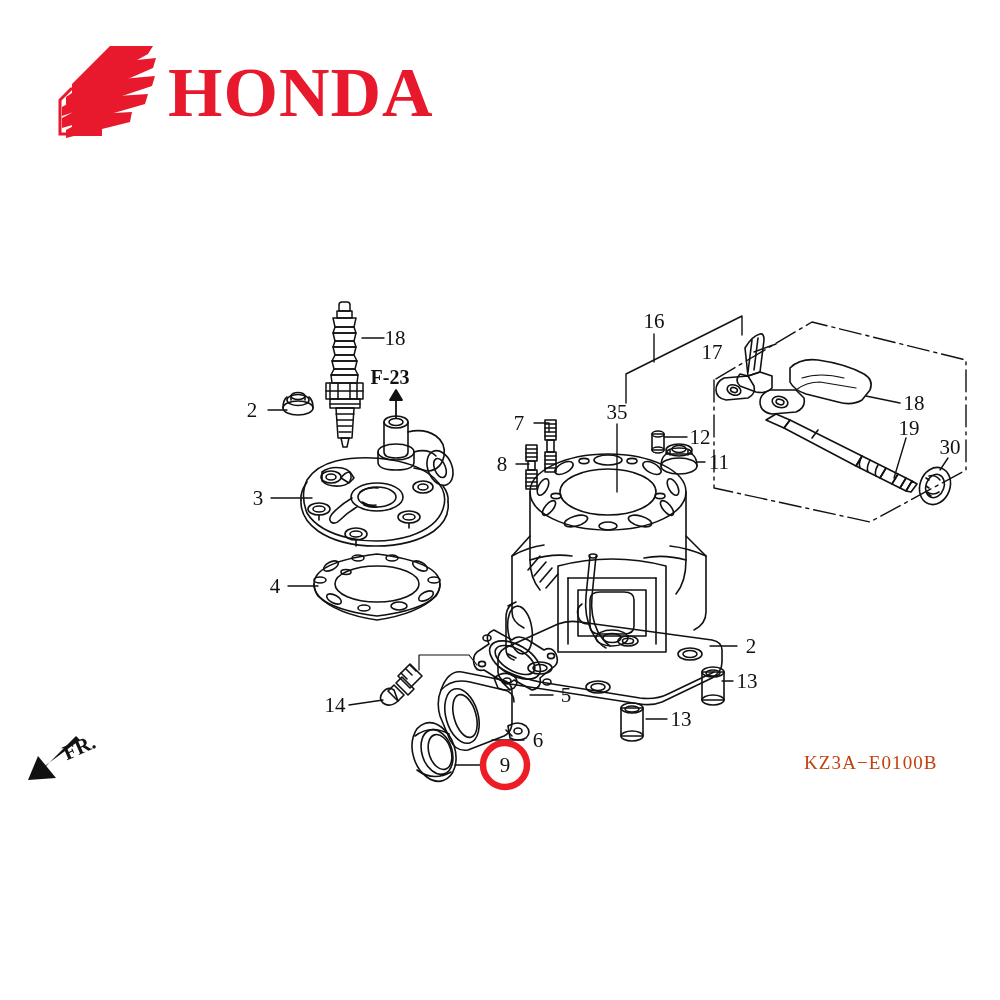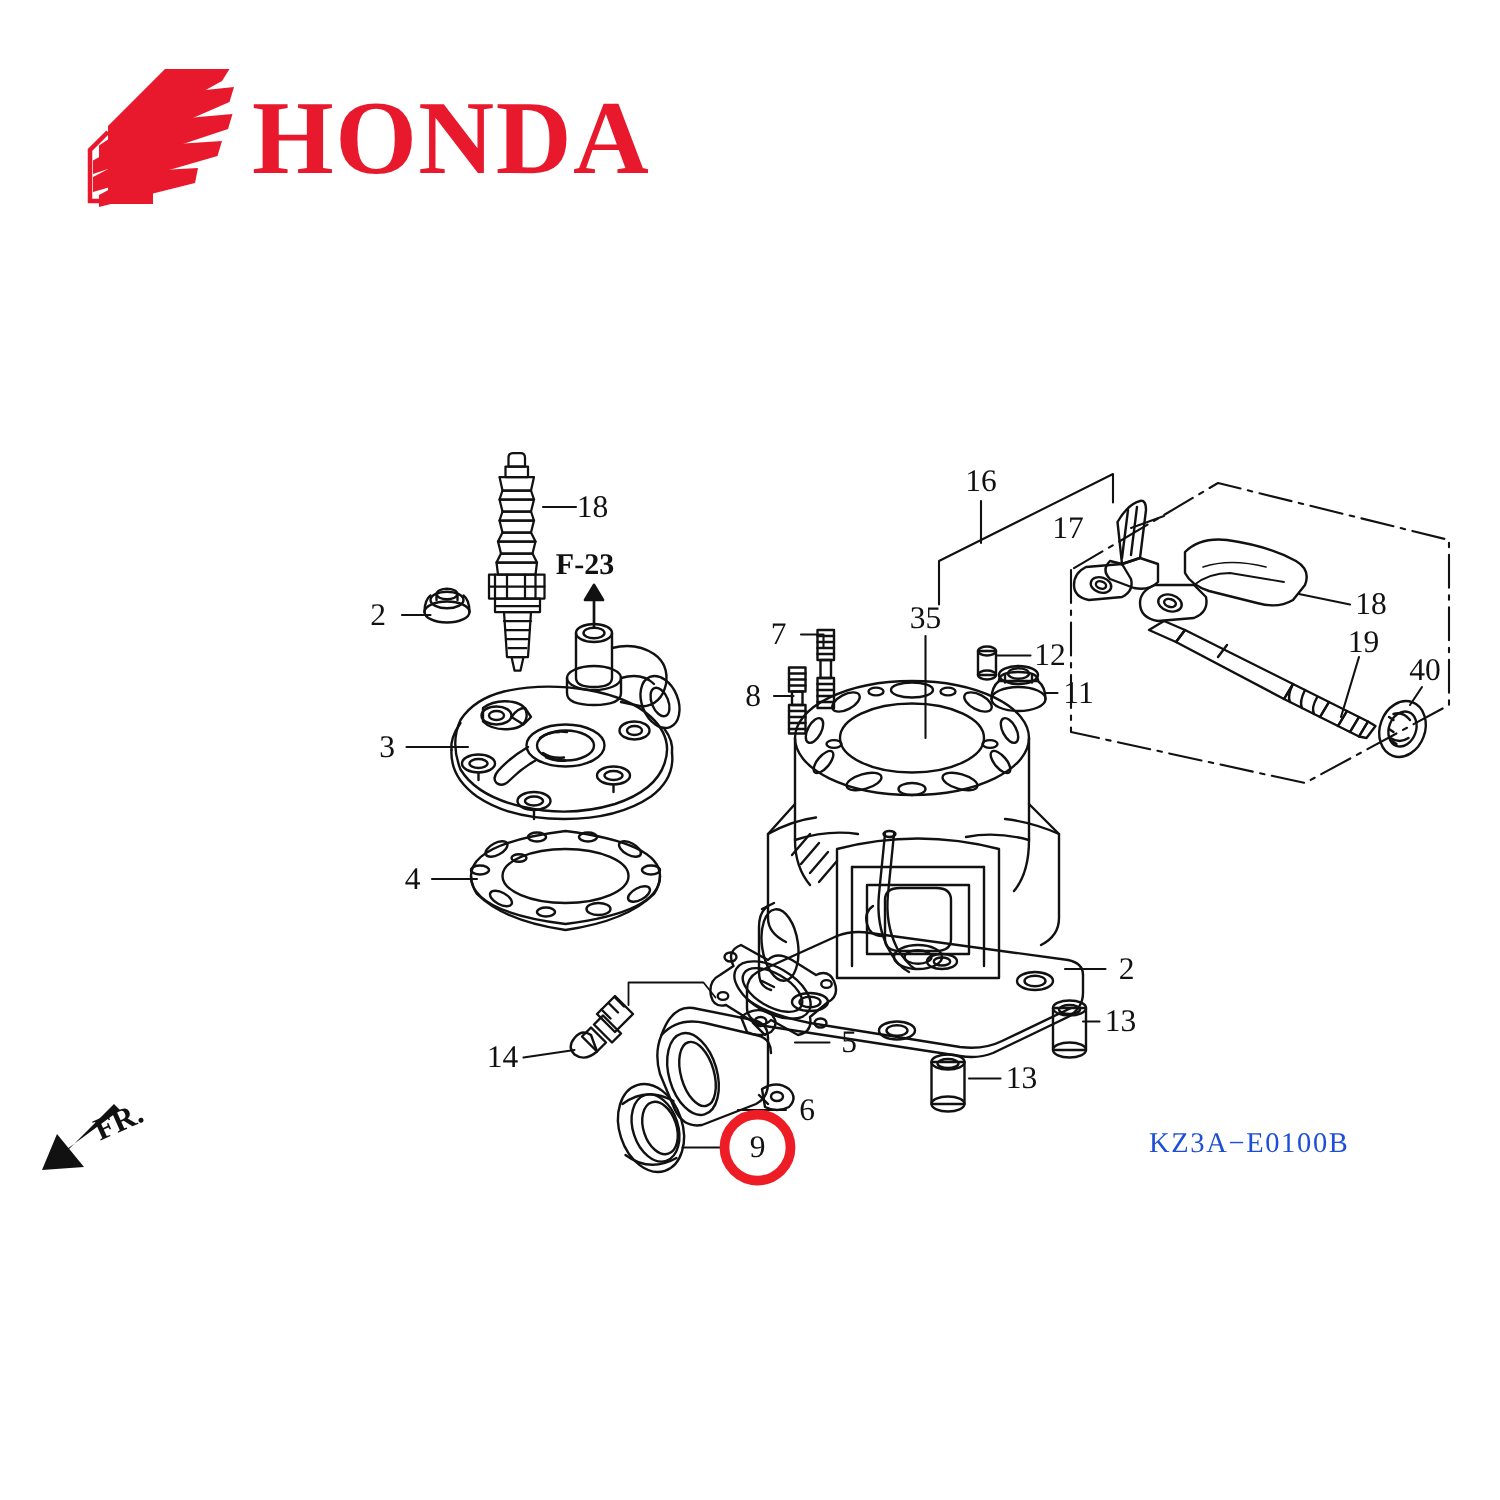--- a/index.html
+++ b/index.html
@@ -29,23 +29,23 @@
     position:absolute;
     font-family:"Liberation Serif",serif;
     font-size:21px;color:#111;
     line-height:21px;white-space:nowrap;
     transform:translate(-50%,-50%);
   }
   .lbl.bold{font-weight:bold;font-size:20px;}
   .lbl.hi{color:#111;}
 
   #diagram-code{
-    position:absolute;left:766px;top:752px;
+    position:absolute;left:804px;top:752px;
     font-family:"Liberation Serif",serif;
-    font-size:19px;letter-spacing:1.1px;color:#1d4ed8;white-space:nowrap;text-align:right;
+    font-size:19px;letter-spacing:1.1px;color:#c2410c;white-space:nowrap;text-align:right;
   }
   #fr-mark{
     position:absolute;left:22px;top:730px;width:104px;height:56px;
   }
 </style>
 </head>
 <body>
 
 <div id="page">
 
@@ -408,21 +408,21 @@
   <div class="lbl" style="left:719px;top:462px">11</div>
   <div class="lbl" style="left:700px;top:437px">12</div>
   <div class="lbl" style="left:747px;top:681px">13</div>
   <div class="lbl" style="left:681px;top:719px">13</div>
   <div class="lbl" style="left:335px;top:705px">14</div>
   <div class="lbl" style="left:395px;top:338px">18</div>
   <div class="lbl" style="left:654px;top:321px">16</div>
   <div class="lbl" style="left:712px;top:352px">17</div>
   <div class="lbl" style="left:914px;top:403px">18</div>
   <div class="lbl" style="left:909px;top:428px">19</div>
-  <div class="lbl" style="left:950px;top:447px">40</div>
+  <div class="lbl" style="left:950px;top:447px">30</div>
   <div class="lbl" style="left:617px;top:412px">35</div>
 
   <div class="lbl bold" style="left:390px;top:377px">F-23</div>
 
   <svg id="fr-mark" viewBox="0 0 104 56">
     <g fill="#111">
       <path d="M54 6 L18 42 L18 28 L8 48 L30 46 L20 38 L58 10 Z"></path>
       <path d="M16 26 L6 50 L34 48 Z"></path>
     </g>
     <g transform="rotate(-24 54 22)">

